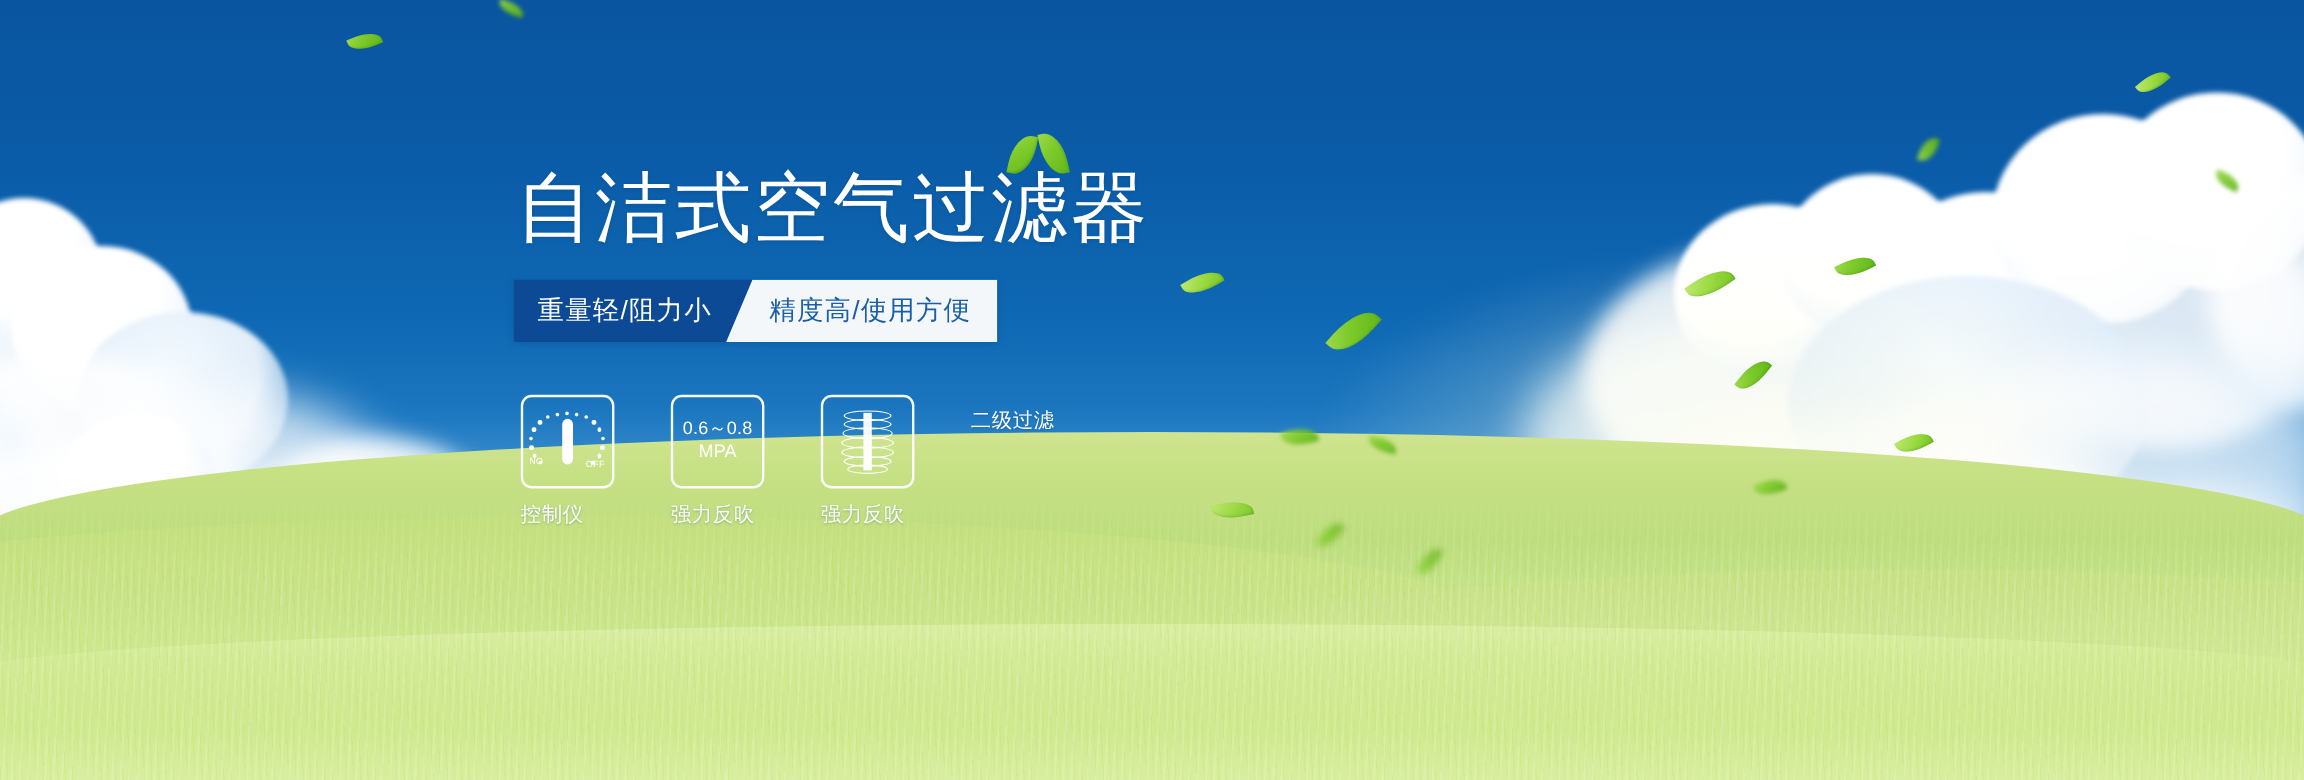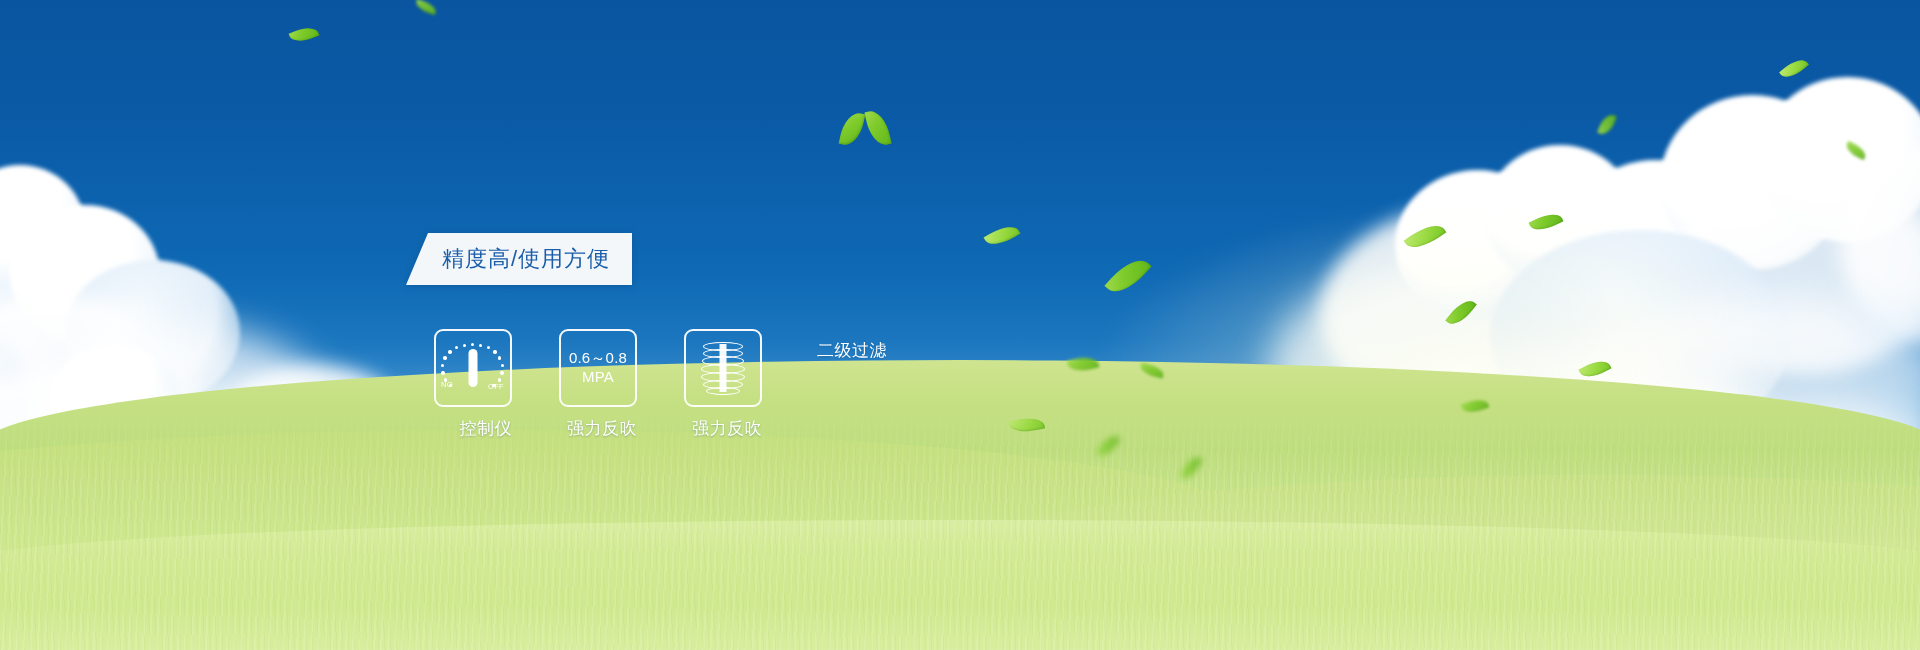--- a/index.html
+++ b/index.html
@@ -127,21 +127,21 @@
     margin-left:-22px; padding:0 22px 0 36px;
     font-size:22px; letter-spacing:1px;
     clip-path:polygon(22px 0, 100% 0, 100% 100%, 0 100%);
   }
 
   
   .features{
     position:absolute; left:434px; top:329px;
     display:flex; gap:47px; align-items:flex-start;
   }
-  .feature{ width:78px; display:flex; flex-direction:column; align-items:flex-end; }
+  .feature{ width:78px; display:flex; flex-direction:column; align-items:flex-start; }
   .fbox{
     width:78px; height:78px; border:2px solid rgba(255,255,255,.95);
     border-radius:9px; position:relative;
     display:flex; flex-direction:column; align-items:center; justify-content:center;
     color:#ffffff; text-align:center;
   }
   .fbox .txt{ font-size:15px; line-height:1.25; letter-spacing:.2px; white-space:nowrap; }
   .fbox .txt.cn{ font-size:16px; }
   .flabel{
     margin-top:10px; font-size:17px; color:#ffffff; white-space:nowrap;
@@ -274,22 +274,26 @@
   <div class="leaf pale" style="left:1580px; top:362px; width:30px; height:14px; transform:rotate(-28deg);"></div>
   <div class="leaf blur" style="left:1462px; top:400px; width:26px; height:12px; transform:rotate(-20deg);"></div>
   <div class="leaf pale" style="left:1780px; top:62px;  width:28px; height:13px; transform:rotate(-40deg);"></div>
   <div class="leaf blur" style="left:1845px; top:145px; width:22px; height:11px; transform:rotate(25deg);"></div>
 
   <div class="leaf" style="left:842px; top:112px; width:20px; height:34px; border-radius:78% 0 78% 0; transform:rotate(12deg);"></div>
   <div class="leaf" style="left:868px; top:110px; width:20px; height:36px; border-radius:0 78% 0 78%; transform:rotate(-12deg);"></div>
 
   <div class="content">
 
+    <div class="title">自洁式空气过滤器</div>
 
     <div class="badges">
+      <div class="badgeA">
+        <span>重量轻/阻力小</span>
+      </div>
       <div class="badgeB">
         <span>精度高/使用方便</span>
       </div>
     </div>
 
     <div class="features">
 
       <div class="feature">
         <div class="fbox">
           <div class="knob">

